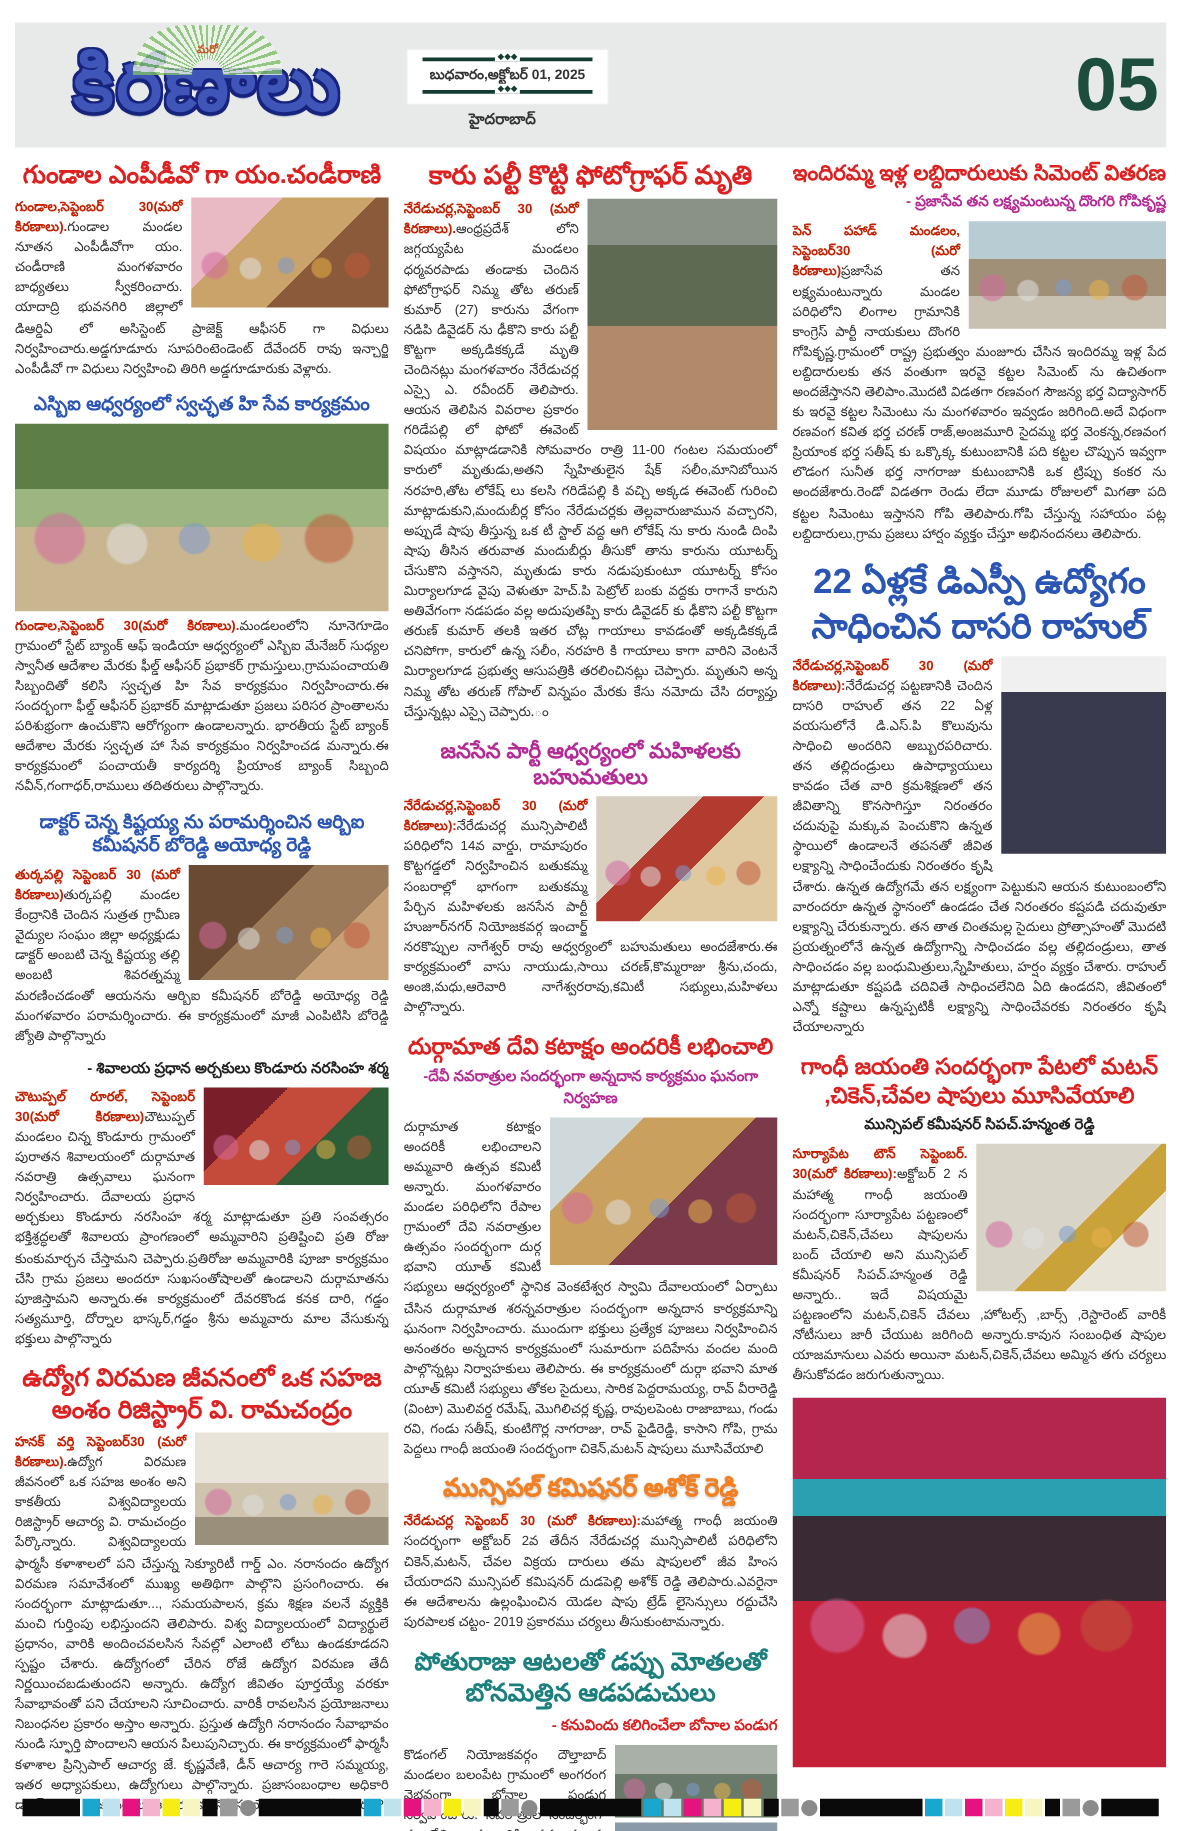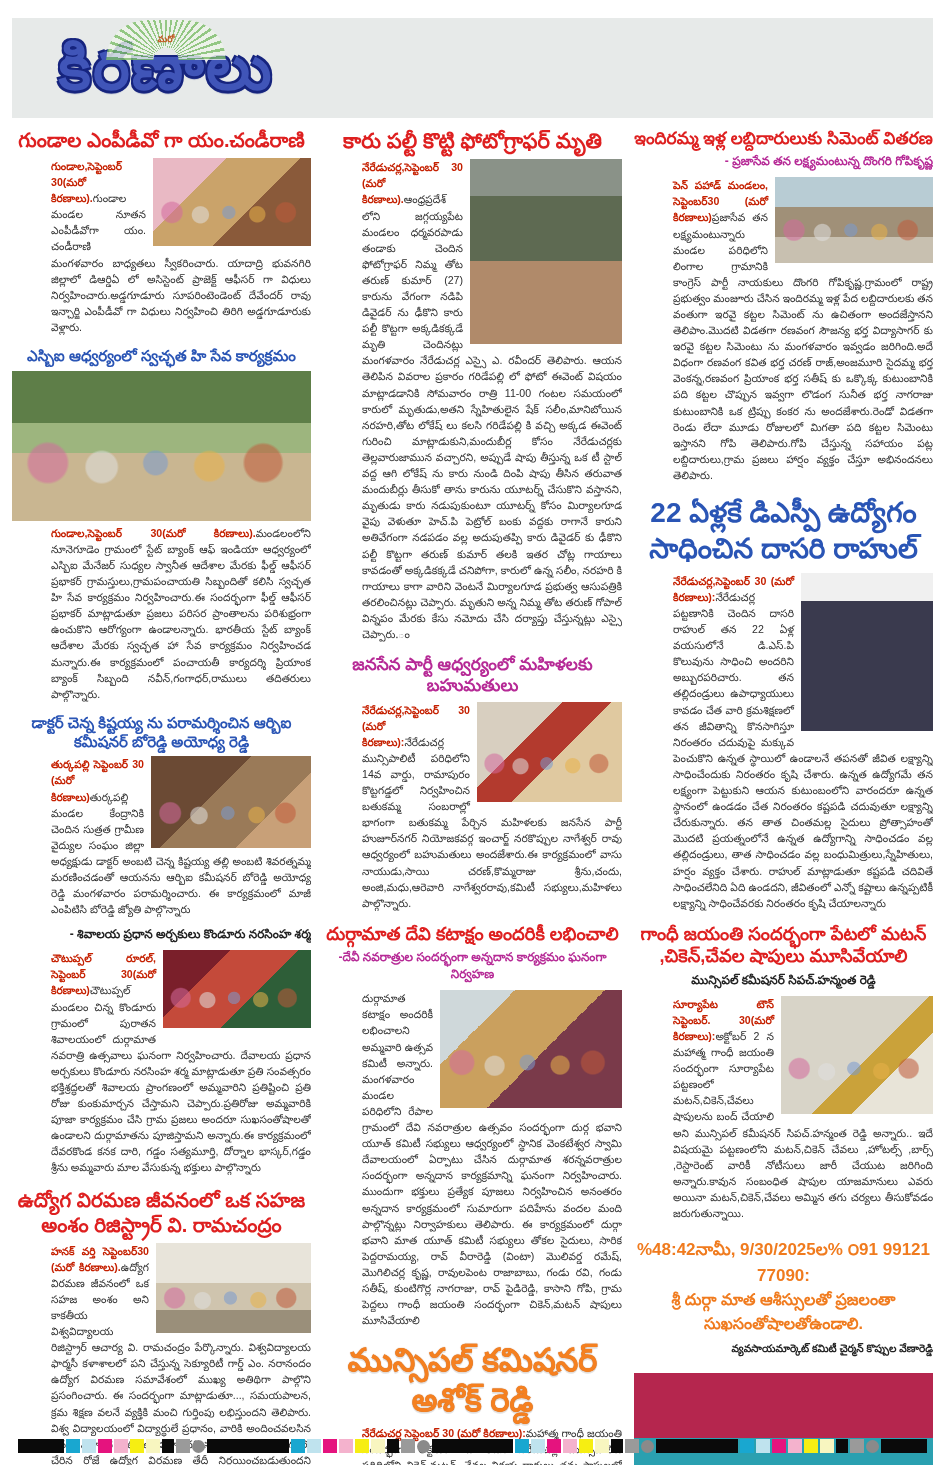--- a/index.html
+++ b/index.html
@@ -37,28 +37,28 @@
   .page-num{font-size:60px;font-weight:bold;color:#1d4d3d;margin-right:6px;line-height:1;}
 
   
   .content{position:absolute;top:126px;left:12px;right:12px;display:flex;gap:12px;}
   .col{flex:1;min-width:0;}
   .article{margin-bottom:10px;overflow:hidden;}
   .hl{font-weight:bold;text-align:center;line-height:1.25;margin:2px 0 5px 0;}
   .hl-red{color:#de2020;font-size:20px;}
   .hl-blue{color:#2a55b5;font-size:15px;}
   .hl-magenta{color:#b62a96;font-size:20px;}
-  .hl-orange{color:#f58020;font-size:32px;text-shadow:0 0 1px #b35510,0 2px 0 #e8e8e8;}
+  .hl-orange{color:#f58020;font-size:20px;text-shadow:0 0 1px #b35510,0 2px 0 #e8e8e8;font-family:Liberation Serif, serif;}
   .hl-teal{color:#1b807d;font-size:20px;}
   .hl-bigblue{color:#2a55b5;font-size:28px;line-height:1.3;}
   .subhead{font-weight:bold;text-align:right;font-size:12px;color:#222;margin:0 0 6px 0;}
   .subhead.center{text-align:center;}
   .subhead.magenta{color:#b62a96;}
   .subhead.red{color:#de2020;}
-  .body-t{font-size:10.6px;line-height:1.52;text-align:justify;color:#2e2e2e;margin-left:39px;}
+  .body-t{font-size:10.6px;line-height:1.52;text-align:justify;color:#2e2e2e;}
   .dateline{color:#c52000;font-weight:bold;}
   .photo{background:#ccc;position:relative;overflow:hidden;}
   .ph-right{float:right;margin:0 0 4px 7px;}
   .ph-full{width:100%;}
   .notice{font-weight:bold;color:#f07b1e;text-align:center;font-size:16px;line-height:1.5;margin:6px 0;}
   .notice .line1{font-size:17px;}
 
   
   .people:after{content:"";position:absolute;left:0;right:0;bottom:0;height:55%;
     background:
@@ -88,20 +88,29 @@
 <body>
 
 <div class="page">
 
   <div class="masthead">
     <div class="logo-wrap">
       <div class="rays"></div>
       <div class="logo-top">మరో</div>
       <div class="logo-text">కిరణాలు</div>
     </div>
+    <div class="date-area">
+      <div class="date-box">
+        <div class="date-orn"></div>
+        <div class="date-text">బుధవారం,అక్టోబర్ 01, 2025</div>
+        <div class="date-orn" style="margin-top:4px;"></div>
+      </div>
+      <div class="city-text">హైదరాబాద్</div>
+      <div class="page-num">05</div>
+    </div>
   </div>
 
   <div class="content">
 
     <div class="col">
       <div class="article">
         <div class="hl hl-red">గుండాల ఎంపీడీవో గా యం.చండీరాణి</div>
         <div class="photo ph-right people" style="width:158px;height:88px;background:linear-gradient(135deg,#e9b9c4 0 30%,#caa36a 30% 60%,#8a5a3a 60% 100%);"></div>
         <div class="body-t"><span class="dateline">గుండాల,సెప్టెంబర్ 30(మరో కిరణాలు).</span><span>గుండాల మండల నూతన ఎంపీడీవోగా యం. చండీరాణి మంగళవారం బాధ్యతలు స్వీకరించారు. యాదాద్రి భువనగిరి జిల్లాలో డిఆర్డిఏ లో అసిస్టెంట్ ప్రాజెక్ట్ ఆఫీసర్ గా విధులు నిర్వహించారు.అడ్డగూడూరు సూపరింటెండెంట్ దేవేందర్ రావు ఇన్చార్జి ఎంపీడీవో గా విధులు నిర్వహించి తిరిగి అడ్డగూడూరుకు వెళ్లారు.</span></div>
       </div>
@@ -181,28 +190,20 @@
         <div class="body-t"><span class="dateline">నేరేడుచర్ల,సెప్టెంబర్ 30 (మరో కిరణాలు):</span><span>నేరేడుచర్ల పట్టణానికి చెందిన దాసరి రాహుల్ తన 22 ఏళ్ల వయసులోనే డి.ఎస్.పి కొలువును సాధించి అందరిని అబ్బురపరిచారు. తన తల్లిదండ్రులు ఉపాధ్యాయులు కావడం చేత వారి క్రమశిక్షణలో తన జీవితాన్ని కొనసాగిస్తూ నిరంతరం చదువుపై మక్కువ పెంచుకొని ఉన్నత స్థాయిలో ఉండాలనే తపనతో జీవిత లక్ష్యాన్ని సాధించేందుకు నిరంతరం కృషి చేశారు. ఉన్నత ఉద్యోగమే తన లక్ష్యంగా పెట్టుకుని ఆయన కుటుంబంలోని వారందరూ ఉన్నత స్థానంలో ఉండడం చేత నిరంతరం కష్టపడి చదువుతూ లక్ష్యాన్ని చేరుకున్నారు. తన తాత చింతమల్ల సైదులు ప్రోత్సాహంతో మొదటి ప్రయత్నంలోనే ఉన్నత ఉద్యోగాన్ని సాధించడం వల్ల తల్లిదండ్రులు, తాత సాధించడం వల్ల బంధుమిత్రులు,స్నేహితులు, హర్షం వ్యక్తం చేశారు. రాహుల్ మాట్లాడుతూ కష్టపడి చదివితే సాధించలేనిది ఏది ఉండదని, జీవితంలో ఎన్నో కష్టాలు ఉన్నప్పటికీ లక్ష్యాన్ని సాధించేవరకు నిరంతరం కృషి చేయాలన్నారు</span></div>
       </div>
 
       <div class="article">
         <div class="hl hl-red" style="font-size:18px;">గాంధీ జయంతి సందర్భంగా పేటలో మటన్ ,చికెన్,చేవల షాపులు మూసివేయాలి</div>
         <div class="subhead center">మున్సిపల్ కమీషనర్ సిపచ్.హన్మంత రెడ్డి</div>
         <div class="photo ph-right people" style="width:152px;height:118px;background:linear-gradient(135deg,#d8d4c8 0 55%,#caa23a 55% 70%,#e8e4d8 70% 100%);"></div>
         <div class="body-t"><span class="dateline">సూర్యాపేట టౌన్ సెప్టెంబర్. 30(మరో కిరణాలు):</span><span>అక్టోబర్ 2 న మహాత్మ గాంధీ జయంతి సందర్భంగా సూర్యాపేట పట్టణంలో మటన్,చికెన్,చేవలు షాపులను బంద్ చేయాలి అని మున్సిపల్ కమీషనర్ సిపచ్.హన్మంత రెడ్డి అన్నారు.. ఇదే విషయమై పట్టణంలోని మటన్,చికెన్ చేవలు ,హోటల్స్ ,బార్స్ ,రెస్టారెంట్ వారికీ నోటీసులు జారీ చేయుట జరిగింది అన్నారు.కావున సంబంధిత షాపుల యాజమానులు ఎవరు అయినా మటన్,చికెన్,చేవలు అమ్మిన తగు చర్యలు తీసుకోవడం జరుగుతున్నాయి.</span></div>
       </div>
 
-      <div class="article">
-        <div class="notice">
-          <div class="line1">%48:42నామీ, 9/30/2025ల% ౦91 99121 77090:</div>
-          <div>శ్రీ దుర్గా మాత ఆశీస్సులతో ప్రజలంతా</div>
-          <div>సుఖసంతోషాలతోఉండాలి.</div>
-        </div>
-        <div class="subhead" style="font-size:10.5px;">వ్యవసాయమార్కెట్ కమిటీ చైర్మన్ కొప్పుల వేణారెడ్డి</div>
-      </div>
 
       <div class="article">
         <div class="photo ph-full people" style="height:296px;background:linear-gradient(180deg,#b5264e 0 22%,#2aa0b0 22% 32%,#3a2a34 32% 55%,#c42038 55% 100%);"></div>
 
       </div>
     </div>
   </div>
 
   <div class="print-bar">
     <span class="pb pb-black"></span>

